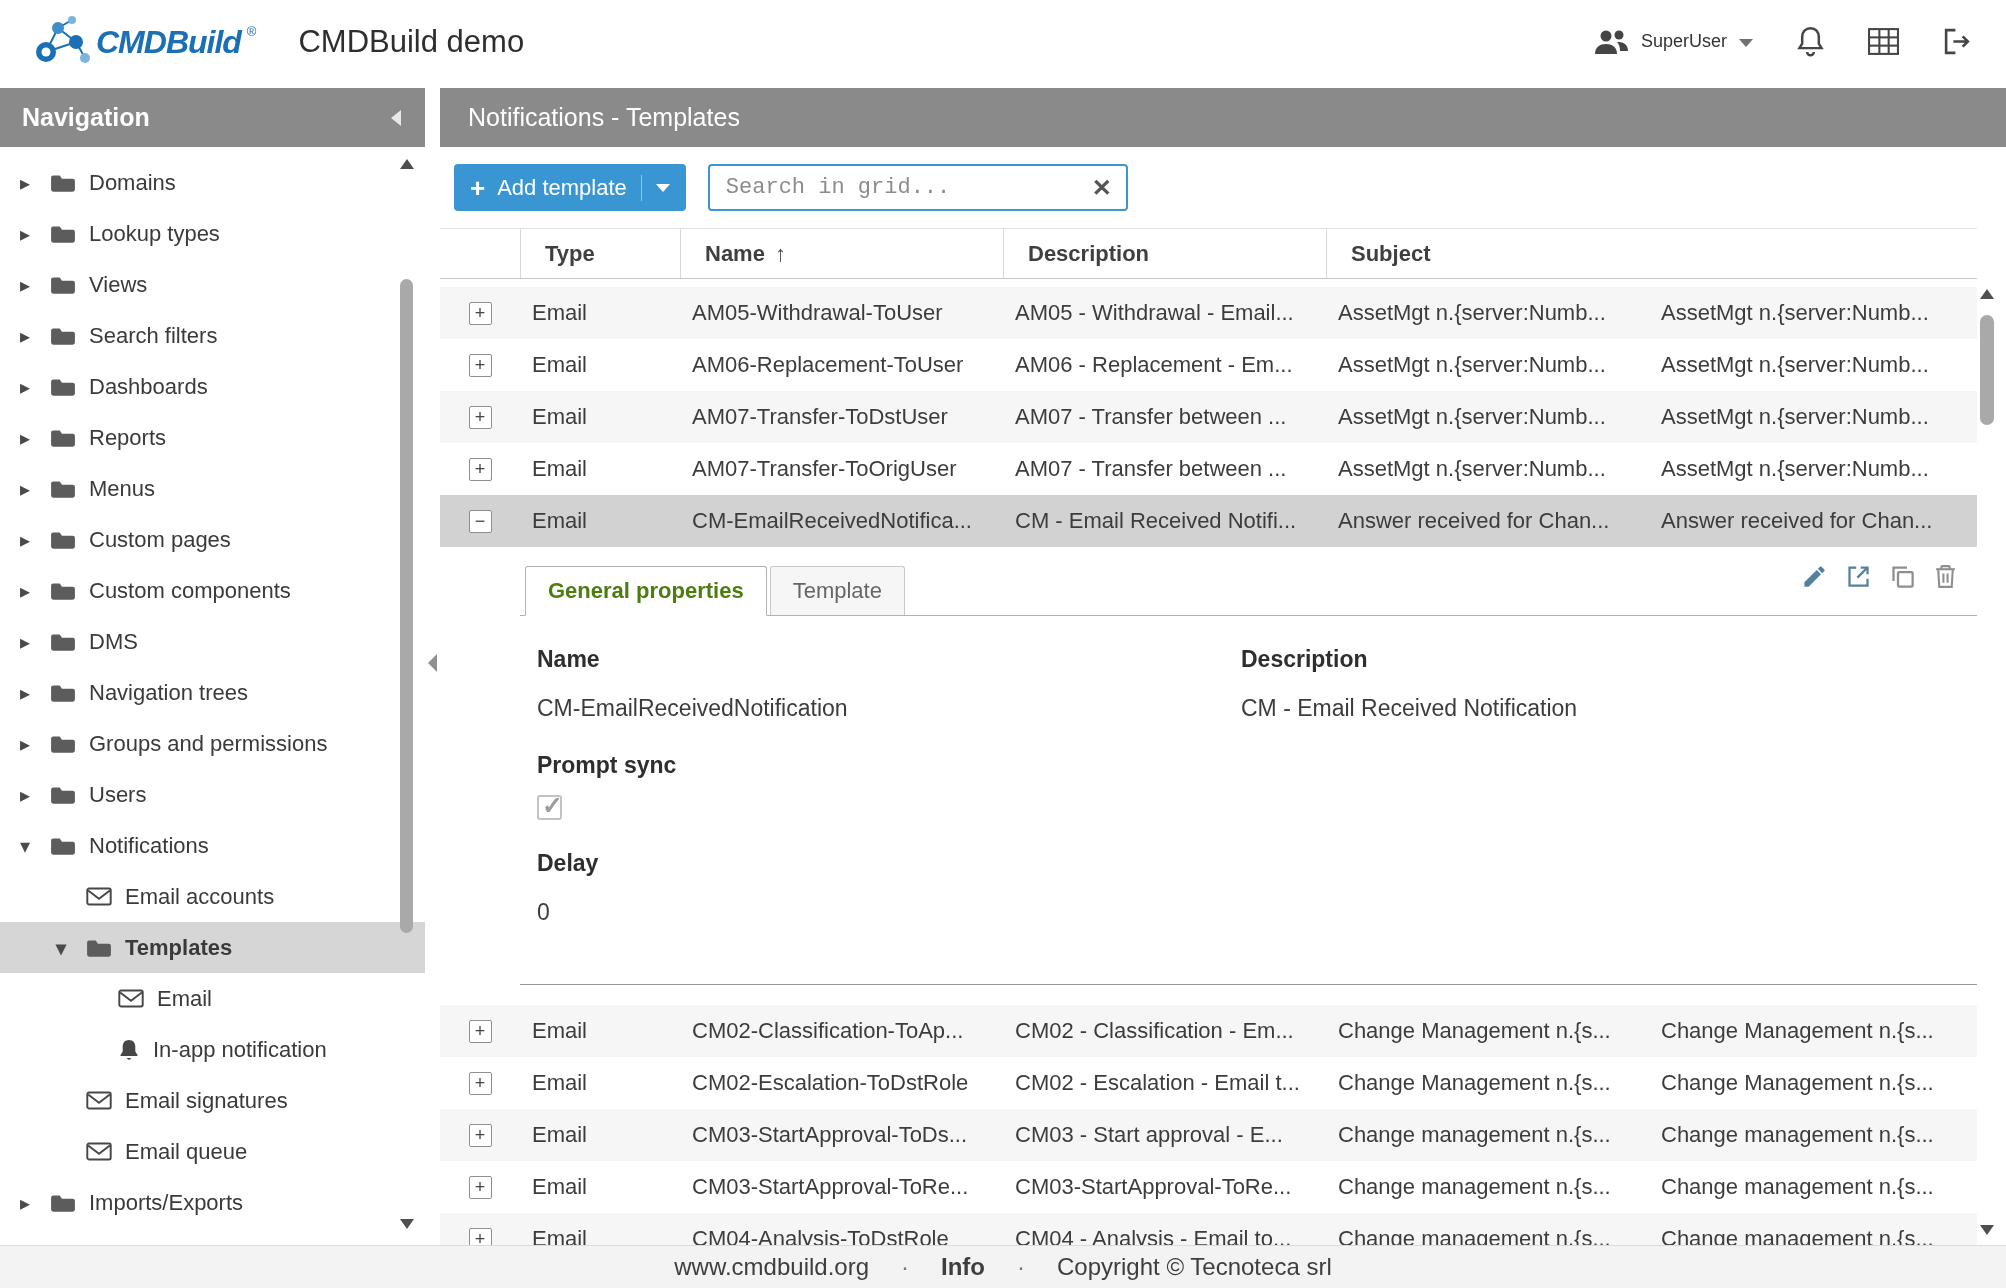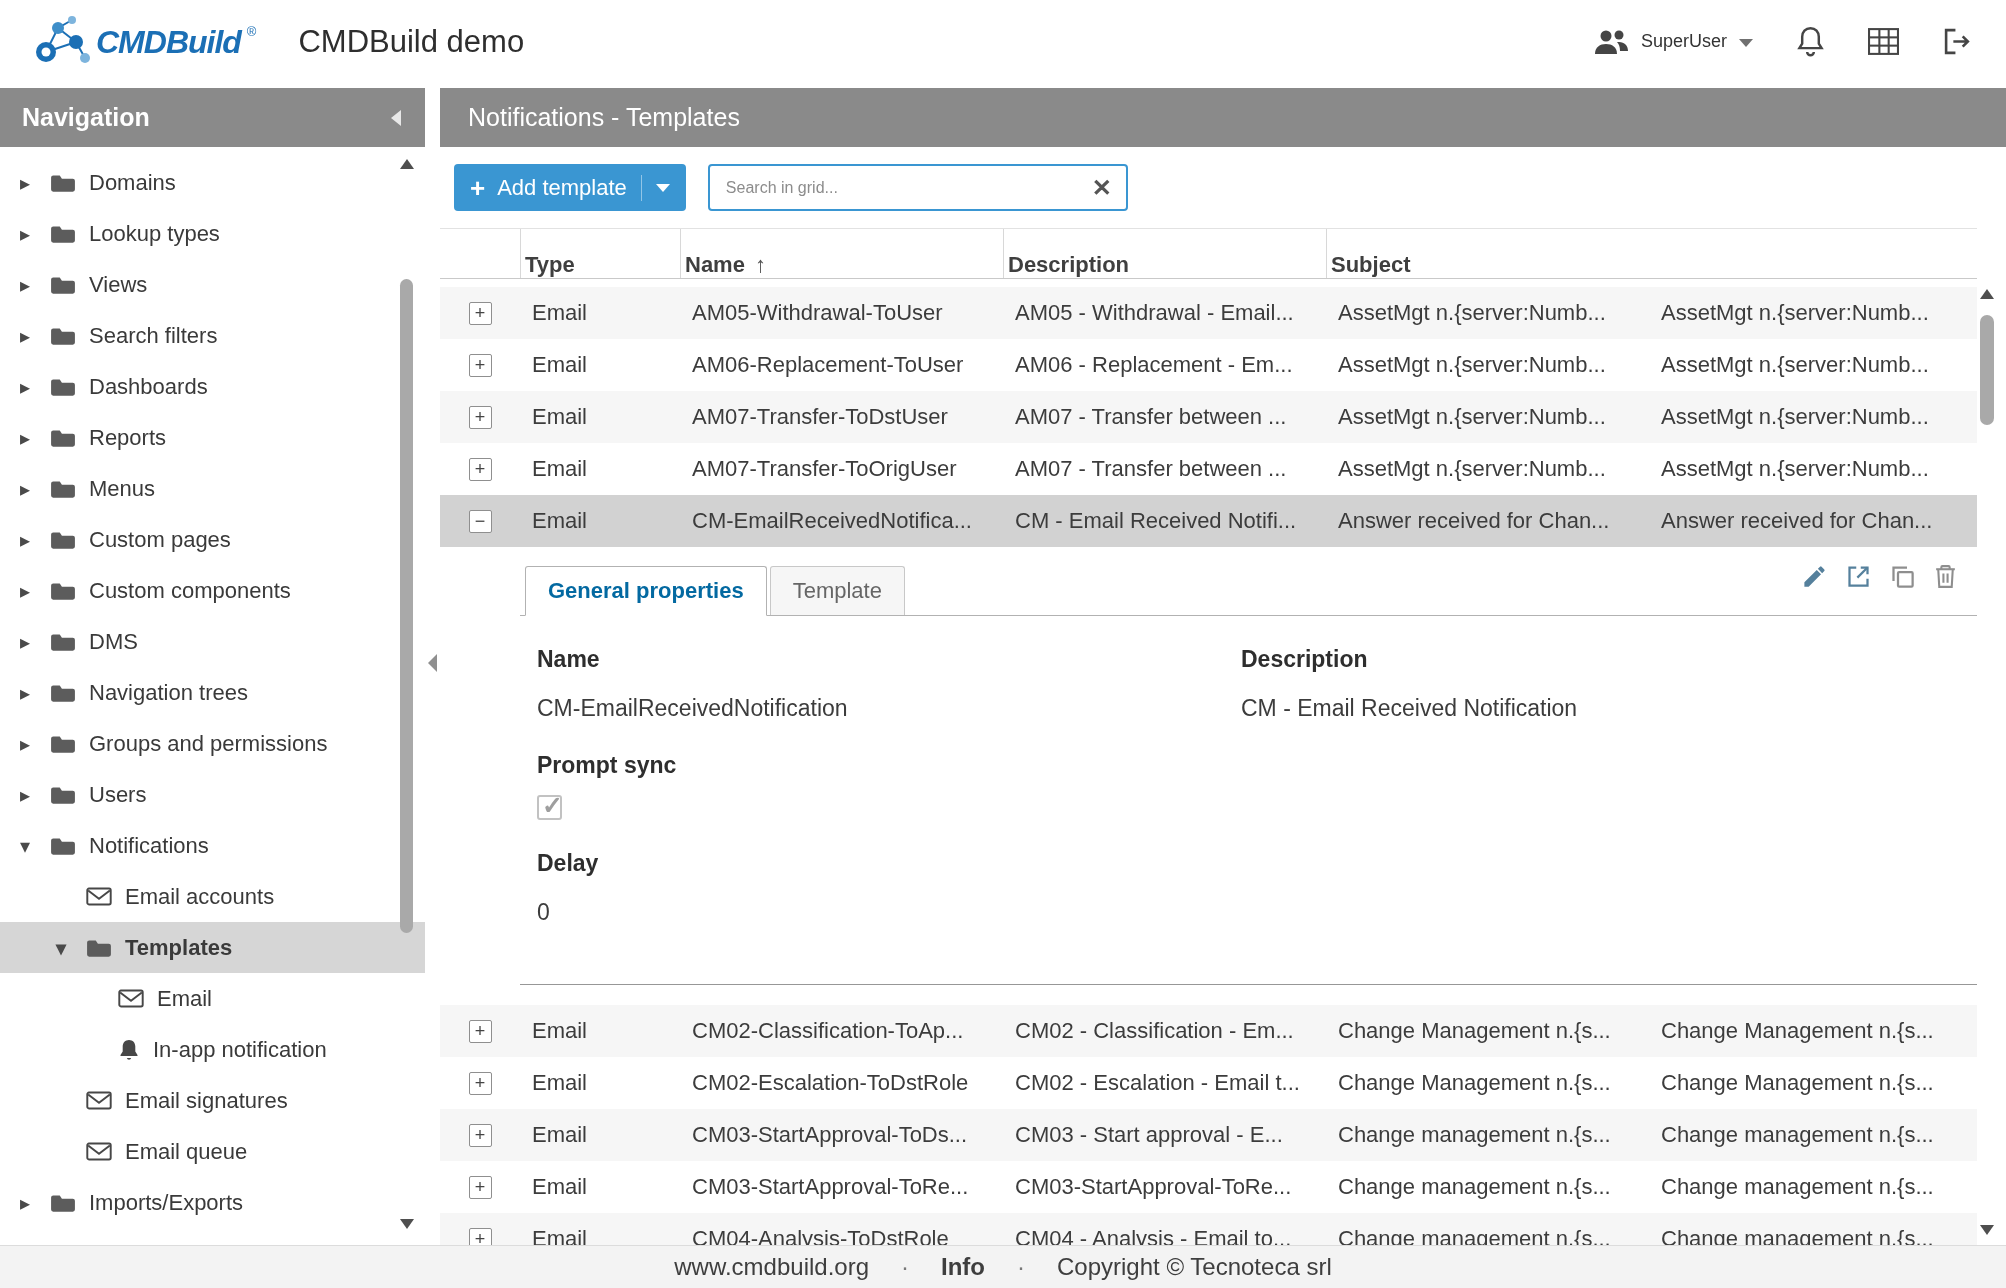--- a/index.html
+++ b/index.html
@@ -57,29 +57,29 @@
   .panel-title{height:59px;flex:0 0 59px;background:#8a8a8a;color:#fff;font-weight:normal;font-size:25px;
                display:flex;align-items:center;padding:0 28px;}
   .toolbar{height:81px;flex:0 0 81px;display:flex;align-items:center;padding-left:14px;gap:22px;}
   .add-btn{height:47px;background:#3a96d2;color:#fff;border:none;border-radius:4px;display:flex;align-items:center;
            padding:0 16px;font-size:22px;gap:12px;cursor:pointer;font-family:"Liberation Sans",sans-serif;}
   .add-plus{font-size:26px;font-weight:bold;line-height:1;}
   .btn-div{width:1px;height:26px;background:rgba(255,255,255,.45);margin:0 2px;}
   .caret-white{width:0;height:0;border-left:7px solid transparent;border-right:7px solid transparent;border-top:8px solid #fff;}
   .search-box{width:420px;height:47px;border:2px solid #3a96d2;border-radius:4px;display:flex;align-items:center;
               background:#fff;padding:0 14px;}
-  .search-box input{flex:1;border:none;outline:none;font-size:16px;color:#333;font-family:Liberation Sans, sans-serif;min-width:0;}
+  .search-box input{flex:1;border:none;outline:none;font-size:22px;color:#333;font-family:Liberation Mono, monospace;min-width:0;}
   .search-box input::placeholder{color:#8c8c8c;}
   .clear-x{font-size:24px;color:#555;font-weight:bold;cursor:pointer;line-height:1;}
 
   
   .grid-header{height:51px;flex:0 0 51px;margin-right:29px;display:flex;align-items:stretch;
                border-top:1px solid #e2e2e2;border-bottom:1px solid #c9c9c9;
                font-size:22px;font-weight:bold;color:#3f3f3f;}
-  .h{display:flex;align-items:flex-end;padding-left:4px;}
+  .h{display:flex;align-items:center;padding-left:24px;}
   .h.sep{border-left:1px solid #d8d8d8;}
   .w-x{flex:0 0 80px;}
   .w-type{flex:0 0 160px;}
   .w-name{flex:0 0 323px;}
   .w-desc{flex:0 0 323px;}
   .w-subj{flex:0 0 323px;}
   .w-to{flex:1;min-width:0;}
   .sort-arrow{margin-left:10px;font-size:22px;color:#555;font-weight:bold;}
 
   .grid-body{flex:1;min-height:0;margin:8px 29px 0 0;overflow:hidden;}
@@ -90,21 +90,21 @@
   .expander{width:23px;height:23px;border:1px solid #8f8f8f;border-radius:2px;background:#fff;
             display:flex;align-items:center;justify-content:center;font-size:18px;color:#444;line-height:1;cursor:pointer;}
   .c{padding-left:12px;white-space:nowrap;overflow:hidden;}
 
   
   .detail{height:438px;flex:0 0 438px;background:#fff;border-bottom:1px solid #979797;margin-left:80px;
           position:relative;padding-top:19px;overflow:hidden;}
   .tabs{display:flex;align-items:flex-end;border-bottom:1px solid #b2b2b2;padding-left:5px;gap:3px;}
   .tab{font-size:22px;padding:11px 22px;cursor:pointer;border-radius:3px 3px 0 0;}
   .tab.active{background:#fff;border:1px solid #b2b2b2;border-bottom:1px solid #fff;margin-bottom:-1px;
-              font-weight:bold;color:#0369a1;}
+              font-weight:bold;color:#4d7c0f;}
   .tab.inactive{background:#f6f6f6;border:1px solid #c8c8c8;border-bottom:none;color:#666;}
   .dactions{position:absolute;top:16px;right:19px;display:flex;gap:17px;align-items:center;}
   .dactions span{display:flex;cursor:pointer;}
   .dfields{display:grid;grid-template-columns:704px 1fr;padding-left:17px;}
   .fgroup{margin-top:30px;}
   .dlabel{font-weight:bold;font-size:23px;color:#2e2e2e;}
   .dvalue{margin-top:22px;font-size:23px;color:#3c3c3c;}
   .checkbox{width:25px;height:25px;border:2px solid #c2c2c2;border-radius:3px;margin-top:16px;position:relative;cursor:pointer;}
   .checkbox.checked::after{content:"✓";position:absolute;top:-6px;left:3px;font-size:25px;color:#9e9e9e;font-weight:bold;}
   .gc1{grid-column:1;}

